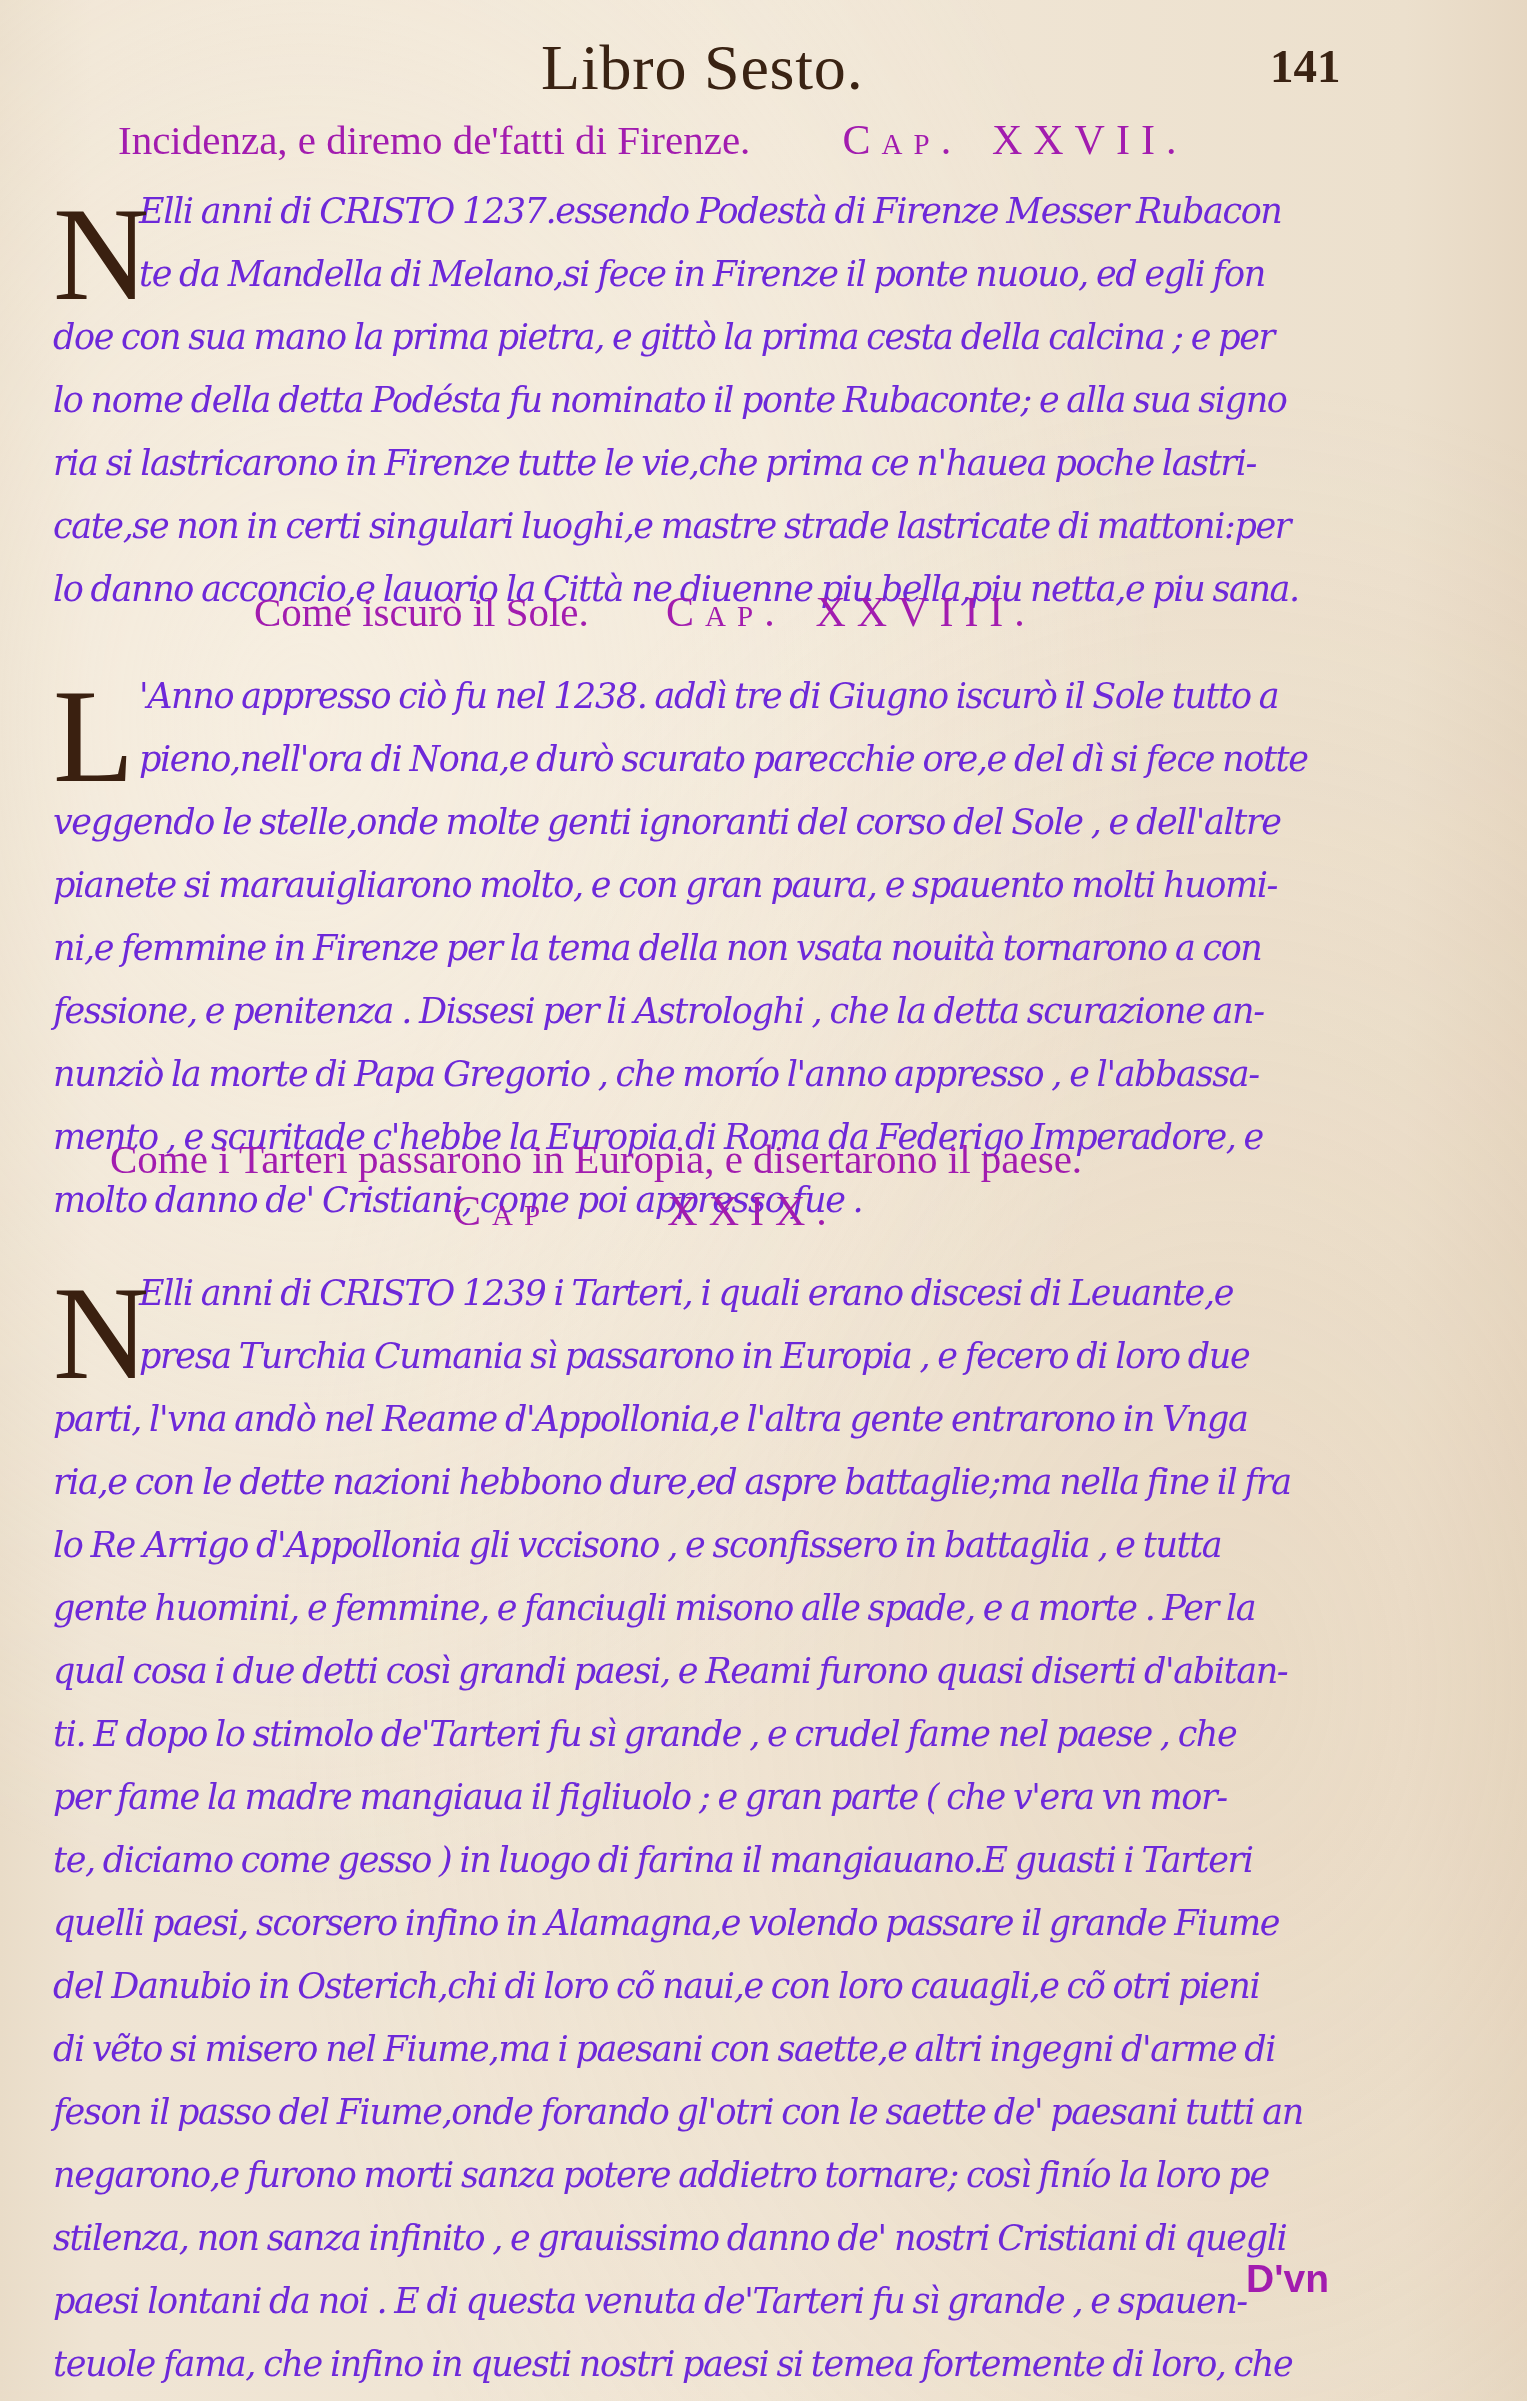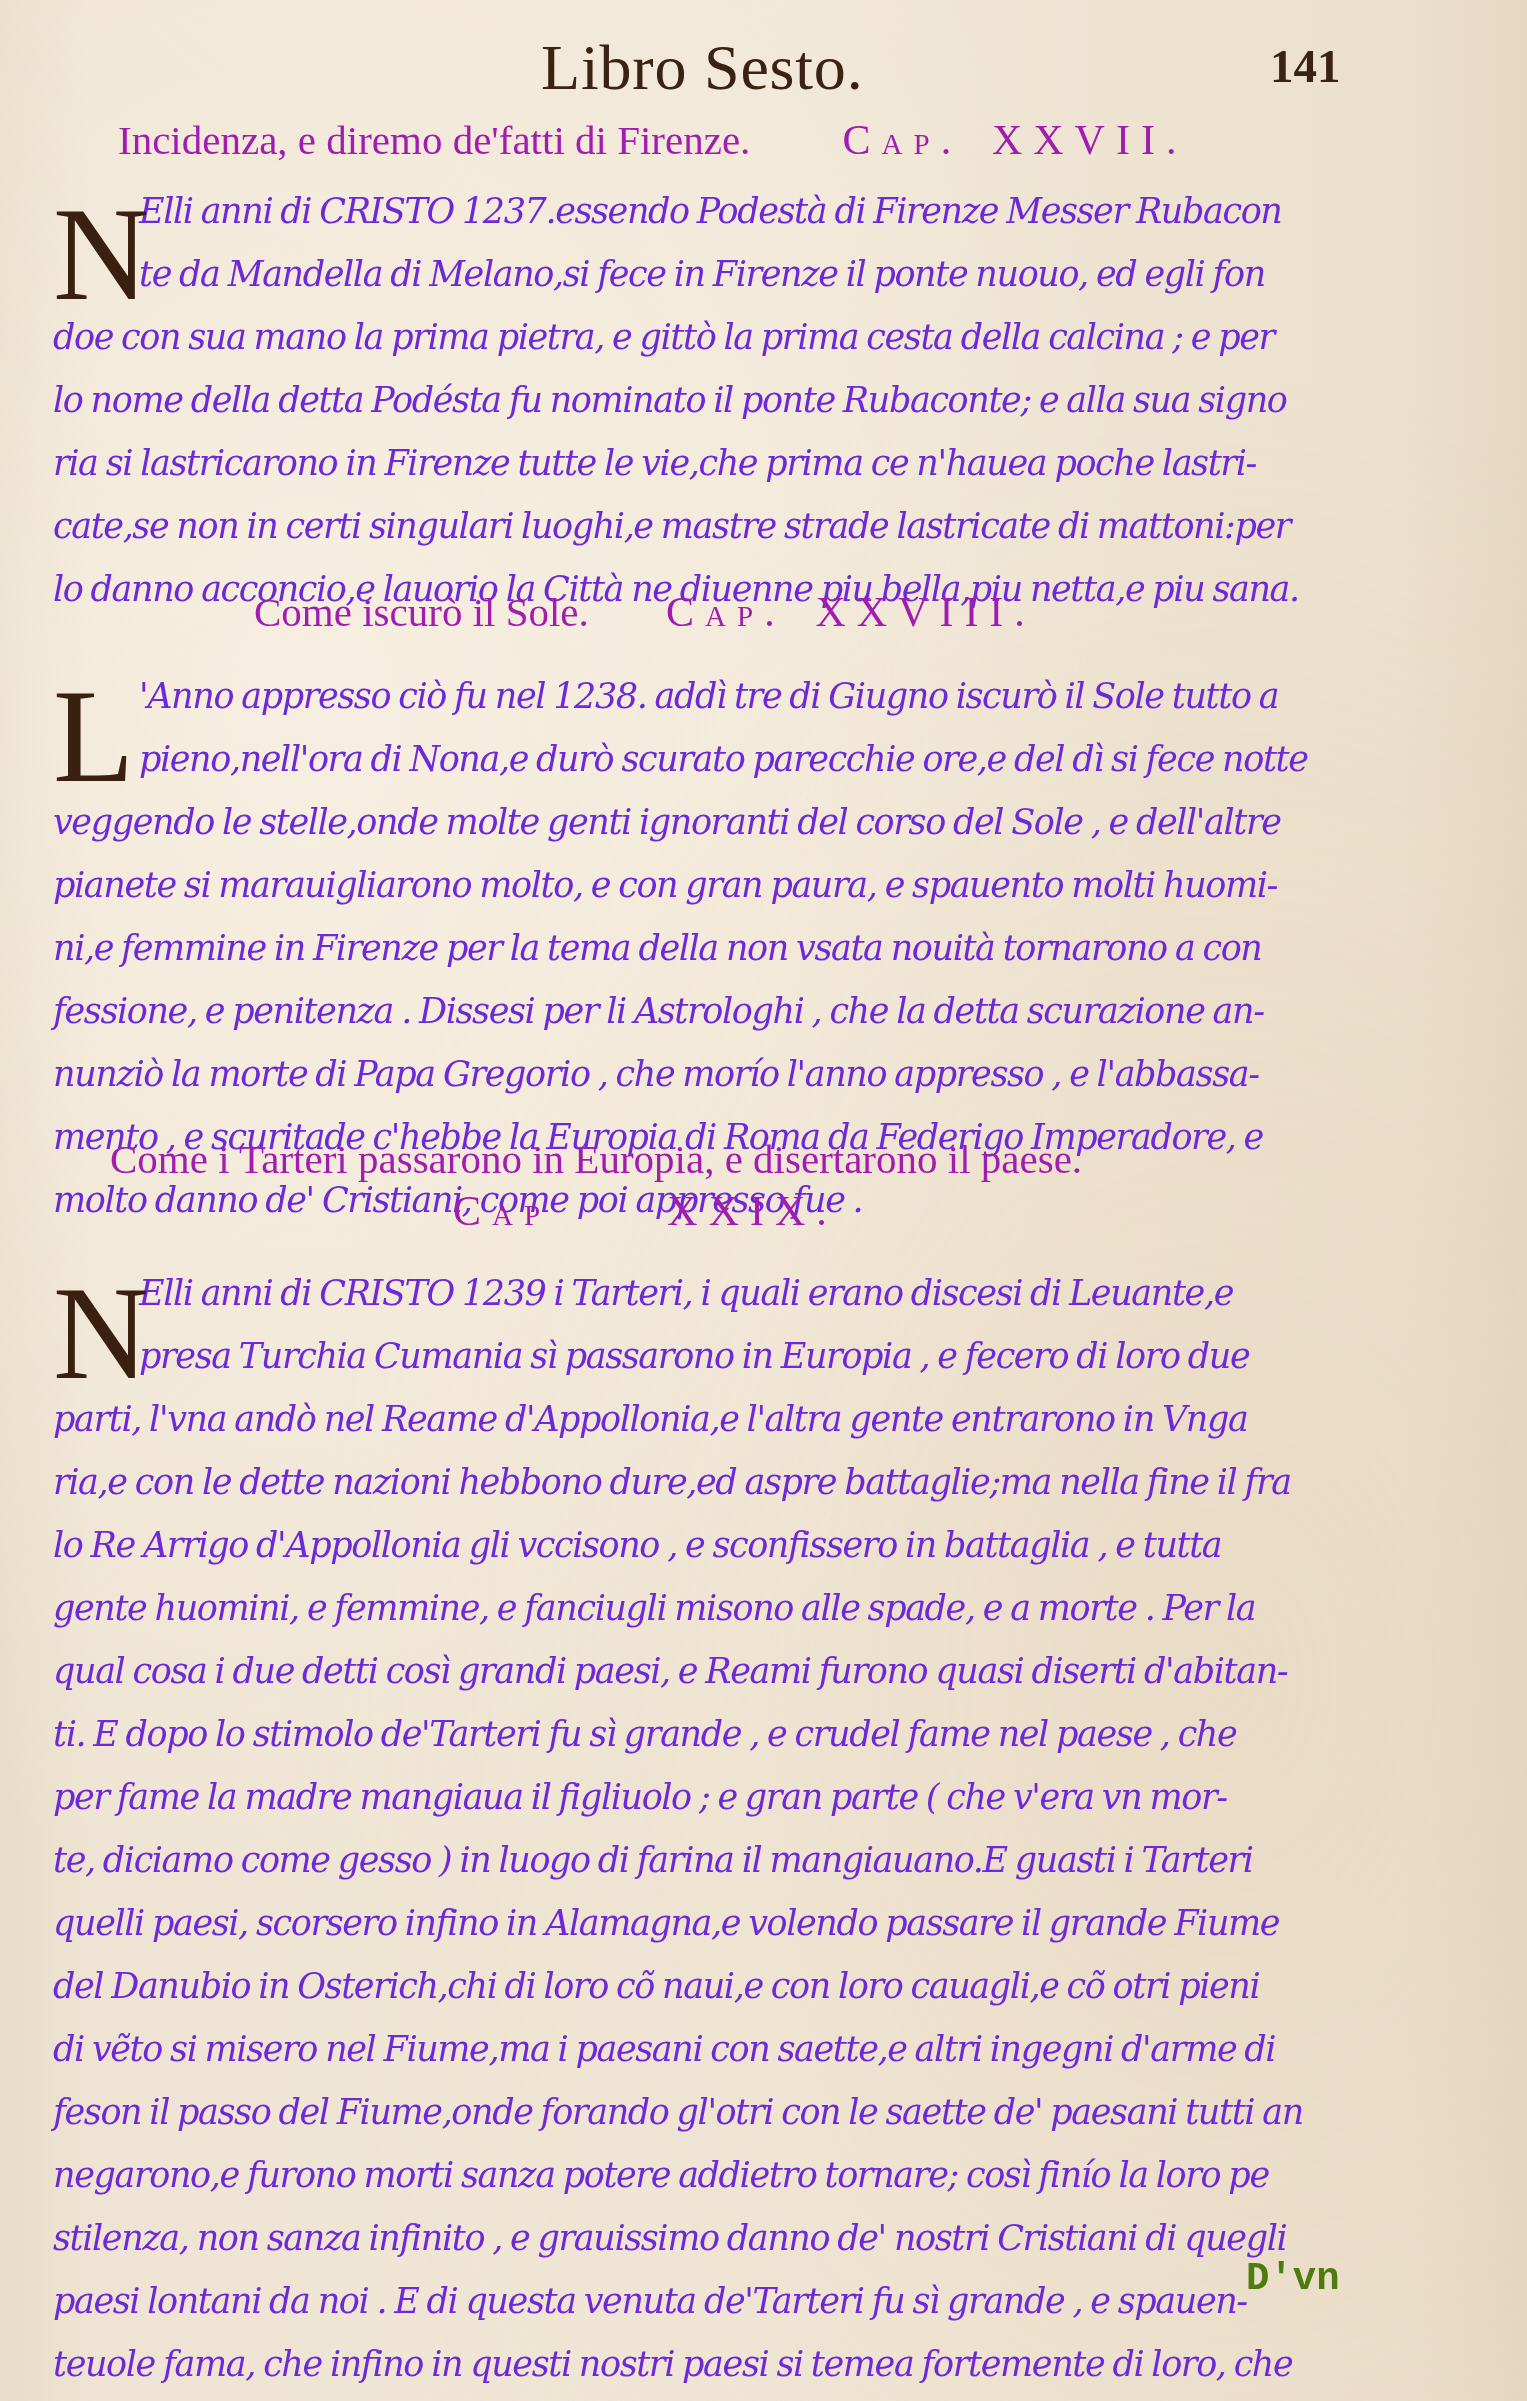--- a/index.html
+++ b/index.html
@@ -87,24 +87,24 @@
       left: 0;
       font-family: "Liberation Serif", serif;
       font-size: 133px;
       line-height: 133px;
       color: #3a2010;
     }
     .catchword {
       position: absolute;
       left: 1246px;
       top: 2257px;
-      font-family: Liberation Mono, monospace;
+      font-family: Liberation Sans, sans-serif;
       font-size: 39px;
       font-weight: bold;
-      color: #4d7c0f;
+      color: #a21caf;
     }
   </style>
 </head>
 <body>
 
 <div class="page">
 
   <div class="running-head">
     <span class="running-title">Libro Sesto.</span>
     <span class="page-number">141</span>

